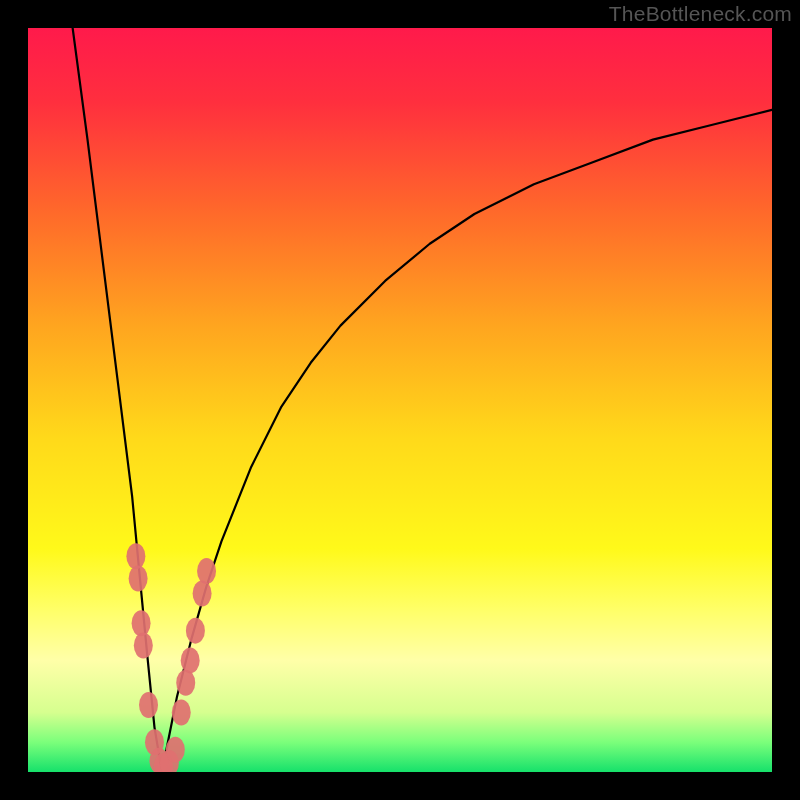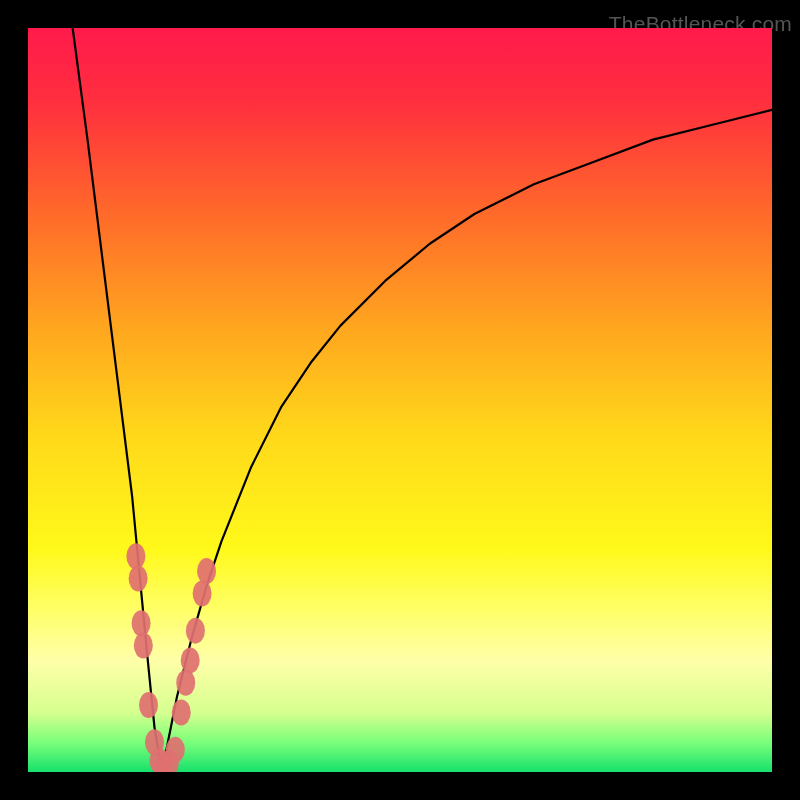--- a/index.html
+++ b/index.html
@@ -16,21 +16,21 @@
     height: 800px;
     background: #000;
     position: relative;
   }
   .plot-area {
     position: absolute;
     box-sizing: border-box;
   }
   .watermark {
     position: absolute;
-    top: 12px;
+    top: 2px;
     right: 8px;
     color: #555;
     font-size: 21px;
     font-weight: 500;
     letter-spacing: 0.2px;
   }
   svg { display: block; }
 </style>
 </head>
 <body>

